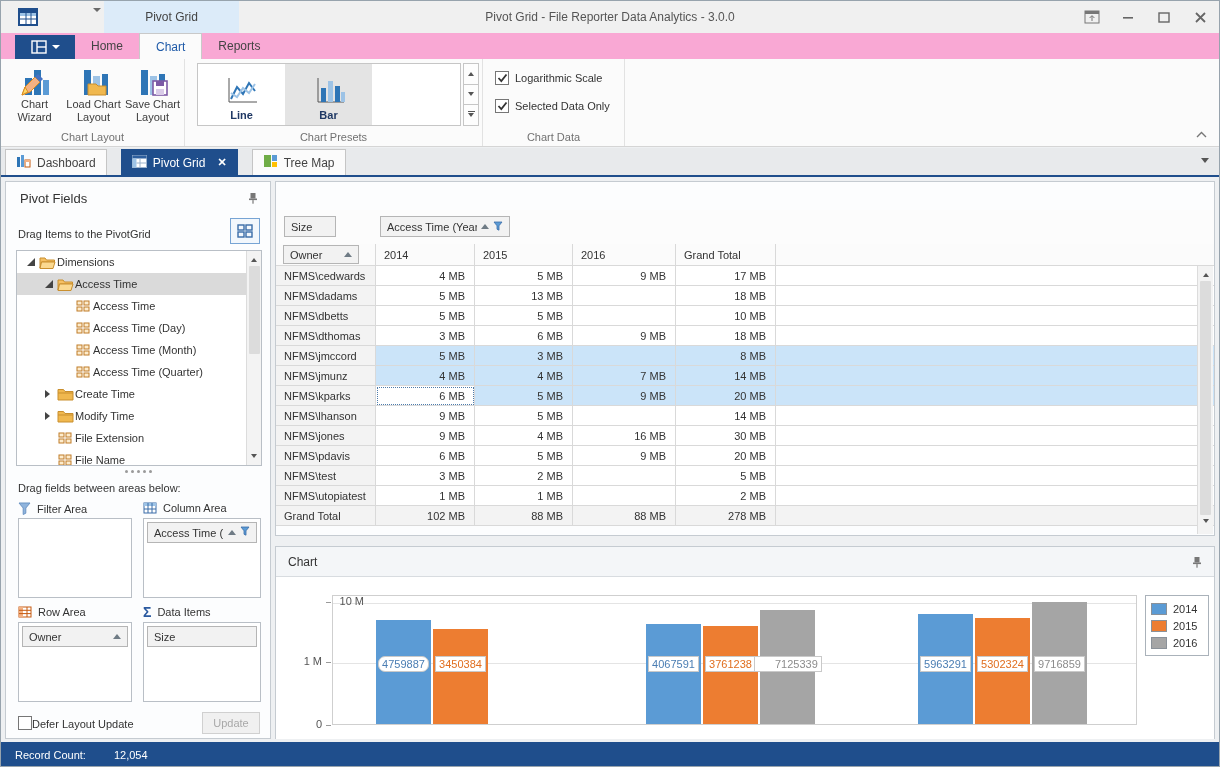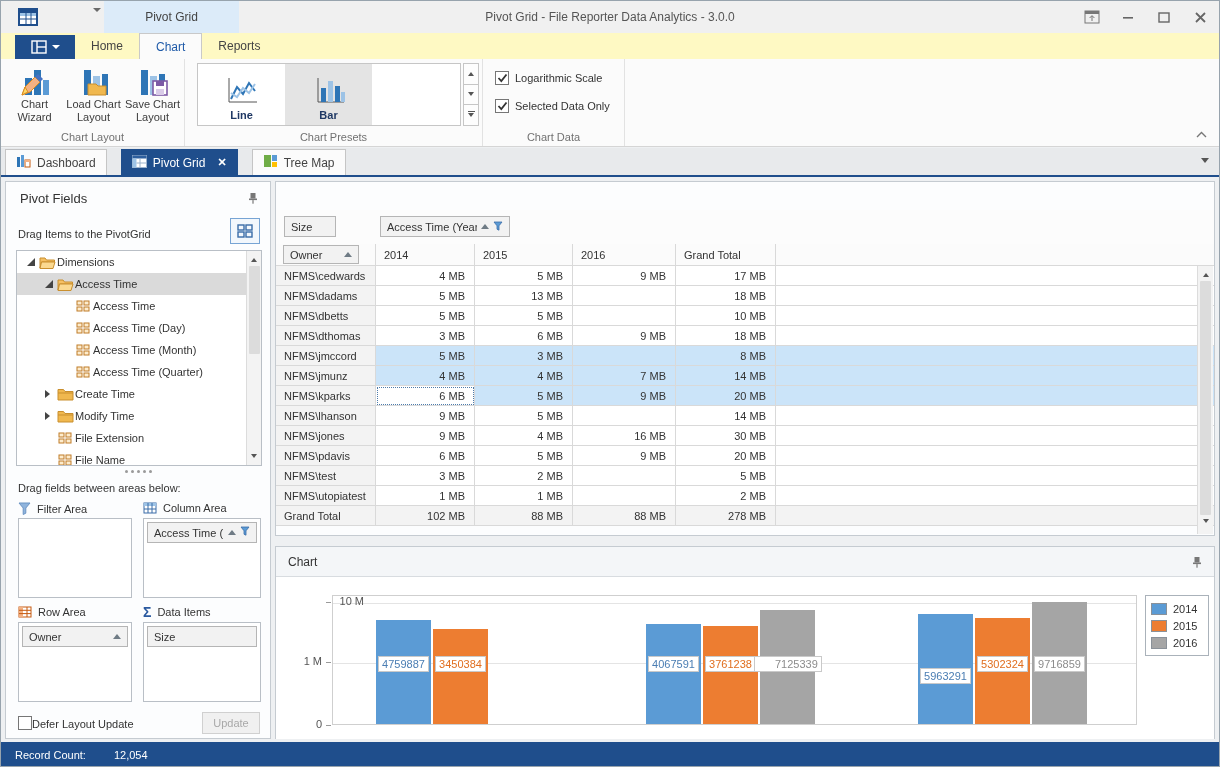--- a/index.html
+++ b/index.html
@@ -12,21 +12,21 @@
   .qat-arrow{position:absolute;left:92px;top:11px;width:11px;height:9px}
   .qat-arrow .bar{height:2px;background:#6a6a6a;margin-bottom:2px}
   .qat-arrow .tri{width:0;height:0;border:4px solid transparent;border-top-color:#6a6a6a;margin:0 auto}
   .ctx-header{position:absolute;left:103px;top:0;width:135px;height:32px;background:#dcebf9;
               display:flex;align-items:center;justify-content:center;color:#444;font-size:12px}
   .win-title{position:absolute;left:0;top:0;width:100%;height:32px;display:flex;align-items:center;
              justify-content:center;color:#555;font-size:12px;pointer-events:none}
   .win-btns{position:absolute;right:8px;top:0;height:32px;display:flex;align-items:center;gap:14px}
   .win-btn{width:22px;height:22px;display:flex;align-items:center;justify-content:center;color:#666}
   
-  .tabrow{position:absolute;left:0;top:32px;width:100%;height:26px;background:#fef9c3}
+  .tabrow{position:absolute;left:0;top:32px;width:100%;height:26px;background:#f9a8d4}
   .app-menu-btn{position:absolute;left:14px;top:2px;width:60px;height:24px;background:#1f4e8c;
                 display:flex;align-items:center;justify-content:center;gap:5px}
   .app-menu-btn .tri{width:0;height:0;border:4px solid transparent;border-top-color:#fff;margin-top:4px}
   .rtabs{position:absolute;left:74px;top:0;height:26px;display:flex}
   .rtab{padding:0 16px;height:26px;display:flex;align-items:center;color:#444;font-size:12px}
   .rtab.active{background:#fbfbfb;border:1px solid #c9c9c9;border-bottom:none;color:#1f5aa8}
   
   .ribbon{position:absolute;left:0;top:58px;width:100%;height:88px;background:#fbfbfb;border-bottom:1px solid #d5d5d5}
   .rgroup{position:absolute;top:0;height:87px;border-right:1px solid #e2e2e2}
   .rgroup .caption{position:absolute;bottom:3px;left:0;width:100%;text-align:center;color:#717171}
@@ -706,31 +706,31 @@
             <rect x="1" y="6.5" width="8" height="1.6" fill="#777"></rect>
             <rect x="4.4" y="8.1" width="1.2" height="3.6" fill="#777"></rect>
           </svg>
       </span>
     </div>
     <div class="cp-body" id="chartBody">
       <div class="plot" id="chartPlot">
           <div class="gridline" style="top: 7px;"></div>
           <div class="gridline" style="top: 67px;"></div>
           <div class="bar" style="left: 43px; width: 55px; height: 104px; background: rgb(91, 155, 213);"></div>
-          <div class="barlabel" style="left: 37px; width: 67px; top: 60px;"><span style="color: rgb(74, 125, 179);">4759887</span></div>
+          <div class="barlabel" style="left: 37px; width: 67px; top: 60px;"><span style="color: rgb(74, 125, 179); border-radius: 7px;">4759887</span></div>
           <div class="bar" style="left: 100px; width: 55px; height: 95px; background: rgb(237, 125, 49);"></div>
           <div class="barlabel" style="left: 94px; width: 67px; top: 60px;"><span style="color: rgb(224, 110, 31);">3450384</span></div>
           <div class="bar" style="left: 313px; width: 55px; height: 100px; background: rgb(91, 155, 213);"></div>
           <div class="barlabel" style="left: 307px; width: 67px; top: 60px;"><span style="color: rgb(74, 125, 179);">4067591</span></div>
           <div class="bar" style="left: 370px; width: 55px; height: 98px; background: rgb(237, 125, 49);"></div>
           <div class="barlabel" style="left: 364px; width: 67px; top: 60px;"><span style="color: rgb(224, 110, 31);">3761238</span></div>
           <div class="bar" style="left: 427px; width: 55px; height: 114px; background: rgb(165, 165, 165);"></div>
           <div class="barlabel" style="left: 421px; width: 67px; top: 60px;"><span style="color: rgb(140, 140, 140); padding-left: 20px;">7125339</span></div>
           <div class="bar" style="left: 585px; width: 55px; height: 110px; background: rgb(91, 155, 213);"></div>
-          <div class="barlabel" style="left: 579px; width: 67px; top: 60px; margin-top: 12px;"><span style="color: rgb(74, 125, 179);">5963291</span></div>
+          <div class="barlabel" style="left: 579px; width: 67px; top: 60px;"><span style="color: rgb(74, 125, 179);">5963291</span></div>
           <div class="bar" style="left: 642px; width: 55px; height: 106px; background: rgb(237, 125, 49);"></div>
           <div class="barlabel" style="left: 636px; width: 67px; top: 60px;"><span style="color: rgb(224, 110, 31);">5302324</span></div>
           <div class="bar" style="left: 699px; width: 55px; height: 122px; background: rgb(165, 165, 165);"></div>
           <div class="barlabel" style="left: 693px; width: 67px; top: 60px;"><span style="color: rgb(140, 140, 140);">9716859</span></div>
         </div>
       <div class="legend" id="chartLegend">
           <div class="lrow">
             <span class="lswatch" style="background: rgb(91, 155, 213);"></span>
             <span>2014</span>
           </div>

